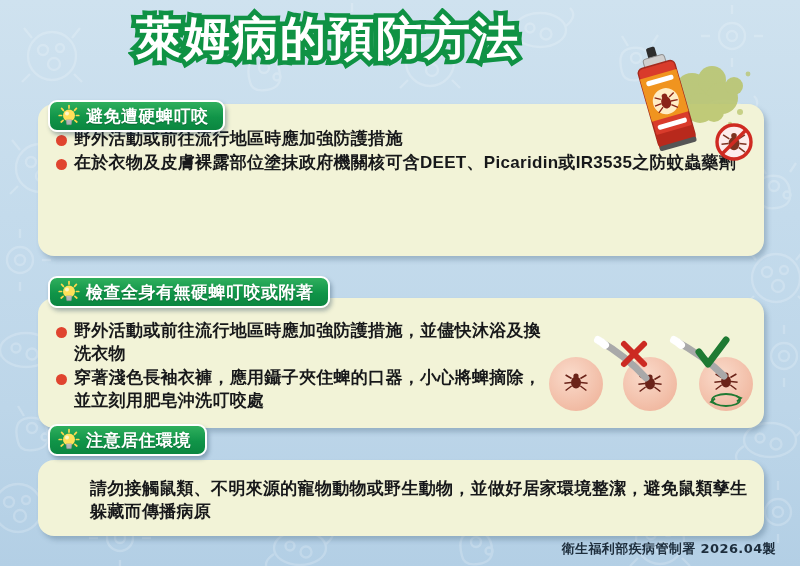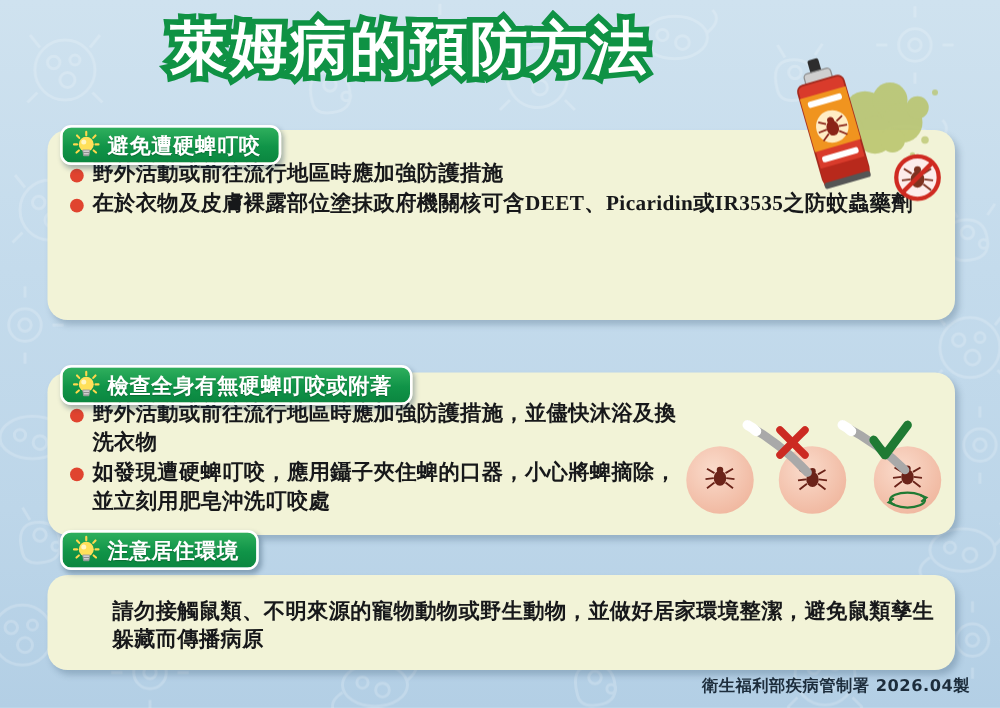--- a/index.html
+++ b/index.html
@@ -80,21 +80,21 @@
   .badge-label {
     font-family: "DejaVu Sans", "Liberation Sans", sans-serif;
     font-size: 17px;
     font-weight: bold;
     color: #ffffff;
     letter-spacing: .5px;
     white-space: nowrap;
     text-shadow: 0 1px 1px rgba(0,0,0,.25);
   }
   #badge-1 { left: 48px; top: 100px; }
-  #badge-2 { left: 48px; top: 292px; }
+  #badge-2 { left: 48px; top: 276px; }
   #badge-3 { left: 48px; top: 424px; }
 
   .bulb-icon { width: 22px; height: 24px; flex: none; display: block; }
 
   
   .body-list {
     position: absolute;
     z-index: 4;
   }
   #list-1 { left: 56px; top: 128px; width: 700px; }
@@ -109,21 +109,21 @@
   }
   .dot {
     flex: none;
     width: 11px;
     height: 11px;
     border-radius: 50%;
     background: #e0442f;
     margin-top: 7px;
   }
   .li-text, .plain-text {
-    font-family: Liberation Serif, serif;
+    font-family: Liberation Sans, sans-serif;
     font-size: 17px;
     font-weight: bold;
     color: #17181a;
     line-height: 1.35;
     letter-spacing: .3px;
   }
   .plain-text { display: block; margin-left: 34px; }
 
   
   .footer {
@@ -371,21 +371,21 @@
     </div>
   </div>
 
   <div class="body-list" id="list-2">
     <div class="li">
       <span class="dot"></span>
       <span class="li-text">野外活動或前往流行地區時應加強防護措施，並儘快沐浴及換洗衣物</span>
     </div>
     <div class="li">
       <span class="dot"></span>
-      <span class="li-text">如發現遭硬蜱叮咬，應用鑷子夾住蜱的口器，小心將蜱摘除，並立刻用肥皂沖洗叮咬處</span>
+      <span class="li-text">穿著淺色長袖衣褲，應用鑷子夾住蜱的口器，小心將蜱摘除，並立刻用肥皂沖洗叮咬處</span>
     </div>
   </div>
 
   <div class="body-list" id="list-3">
     <span class="plain-text">請勿接觸鼠類、不明來源的寵物動物或野生動物，並做好居家環境整潔，避免鼠類孳生躲藏而傳播病原</span>
   </div>
 
   <div class="footer">衛生福利部疾病管制署  2026.04製</div>
 
 </div>

